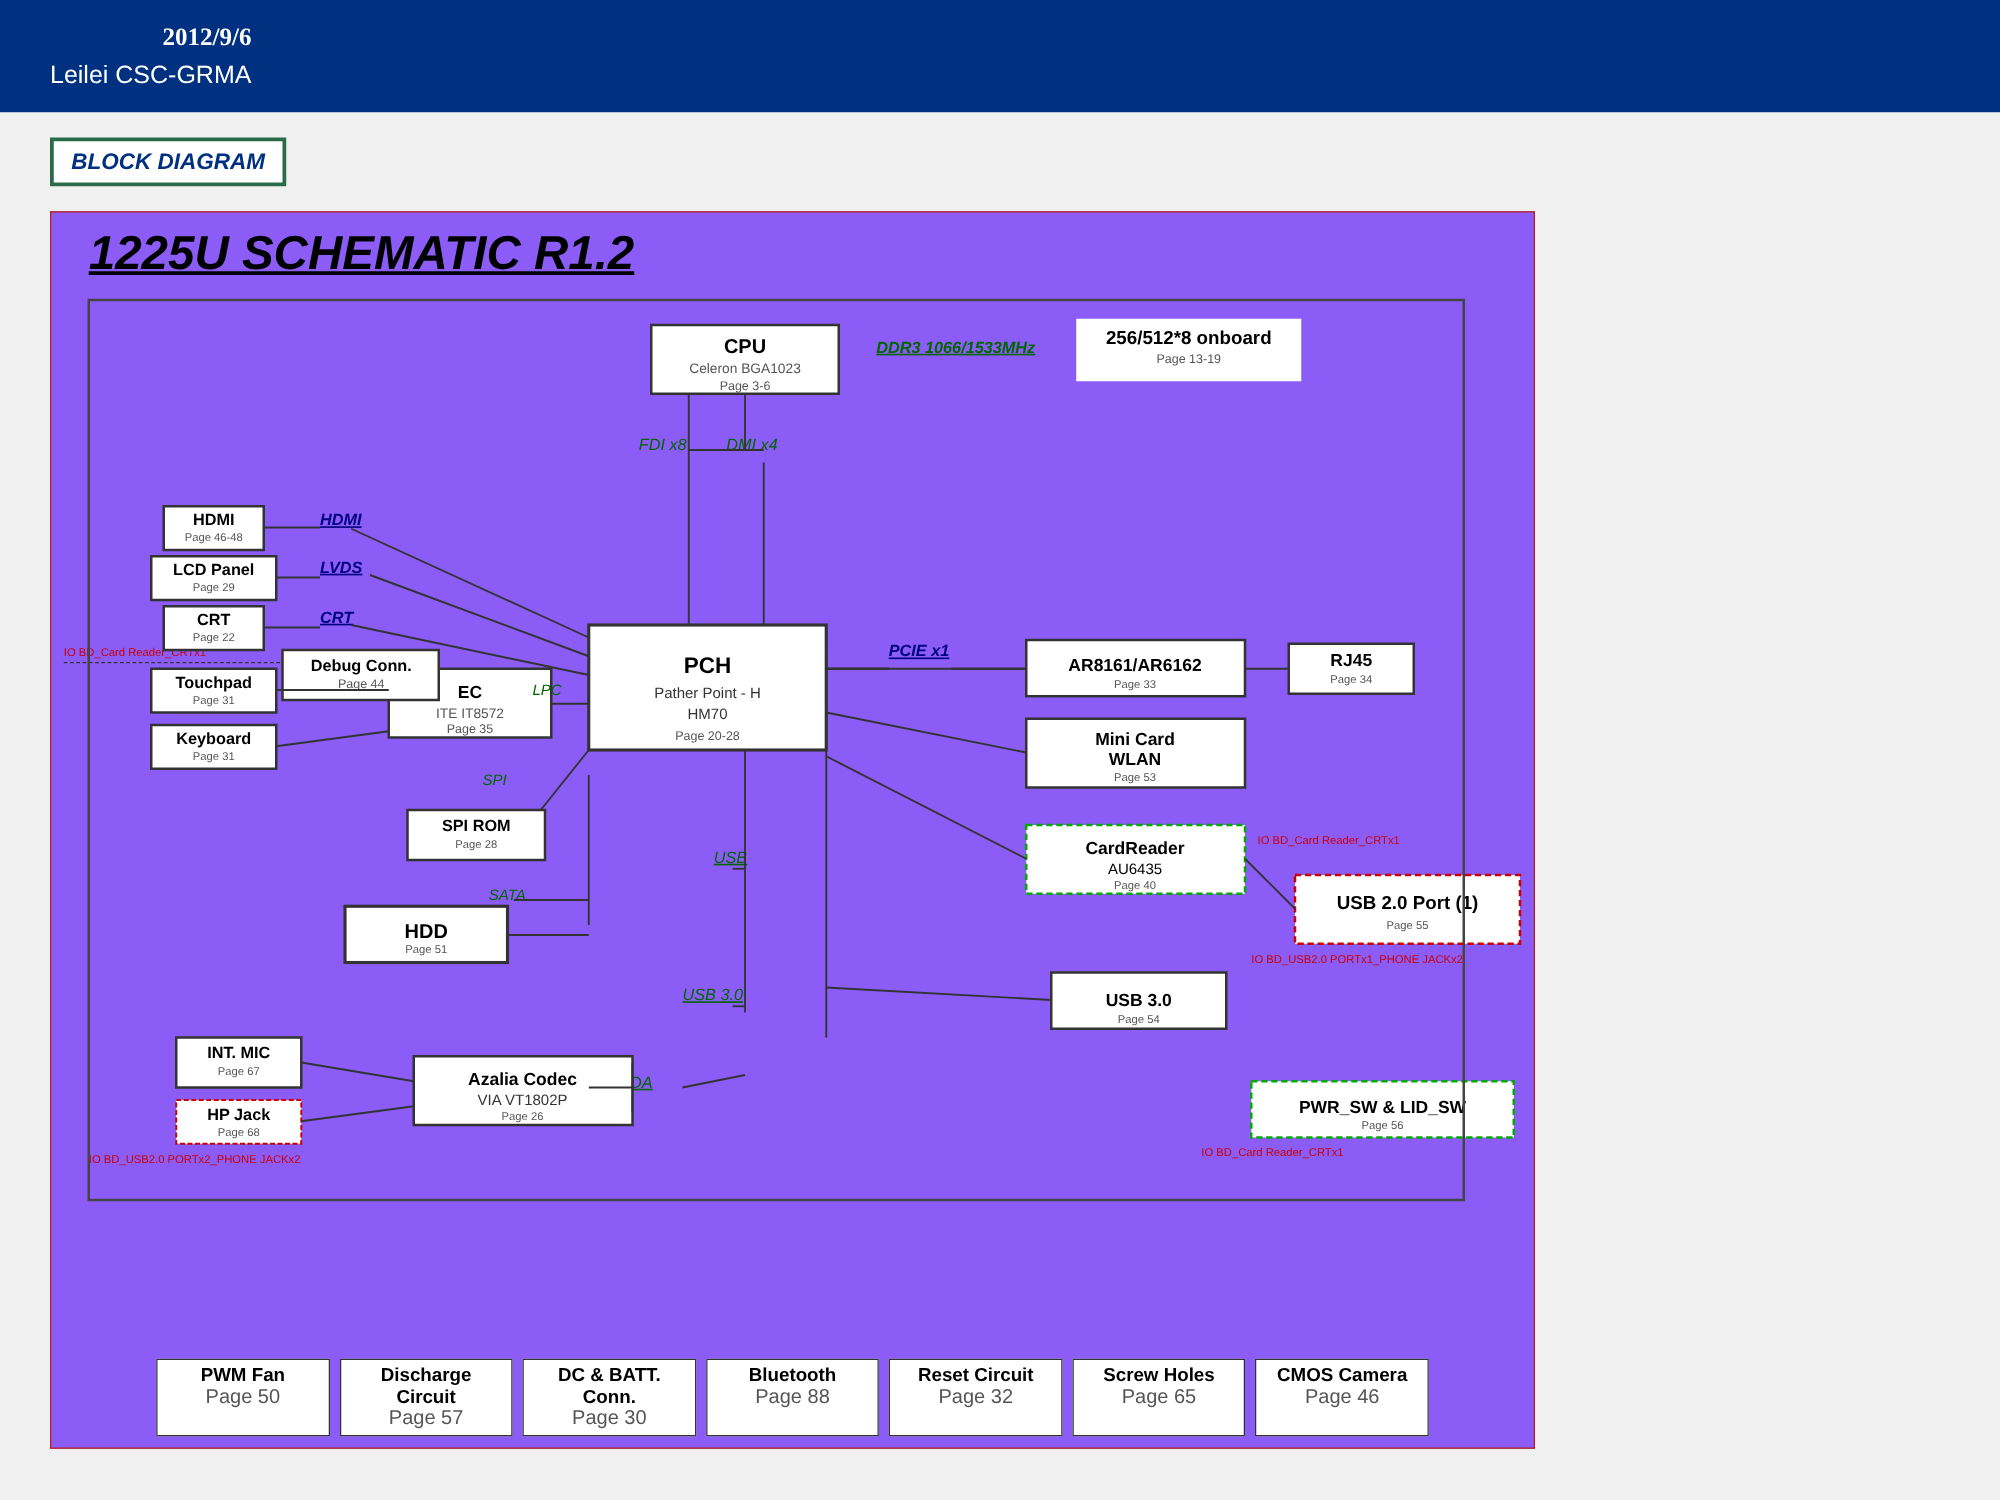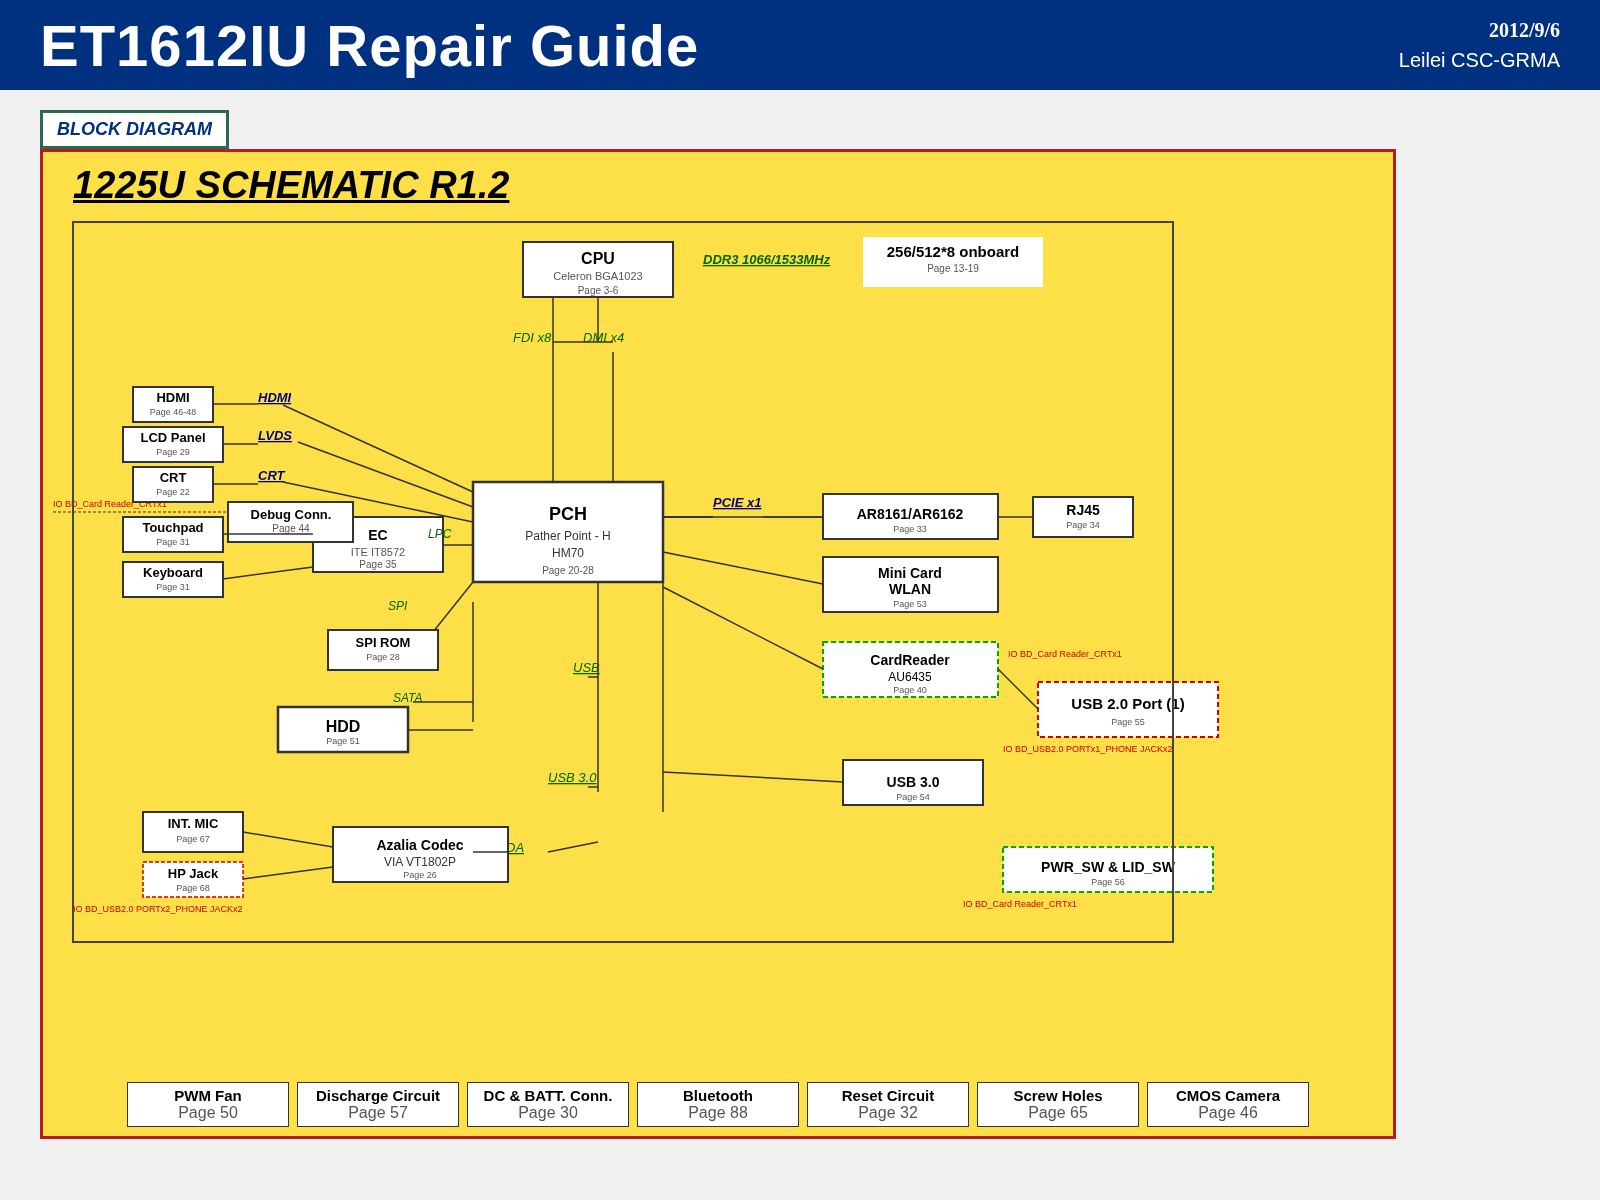--- a/index.html
+++ b/index.html
@@ -43,29 +43,29 @@
 
     
     .block-diagram-badge {
       display: inline-block;
       border: 3px solid #2a6b4a;
       background: white;
       color: #003080;
       font-weight: bold;
       font-size: 18px;
       padding: 6px 14px;
-      margin-bottom: 0;
+      margin-bottom: 20px;
       font-style: italic;
     }
 
     
     .schematic-container {
-      background: #fde047;
-      border: 3px solid #b91c1c;
-      width: 1356px;
+      background: #8b5cf6;
+      border: 1px solid #b91c1c;
+      width: 1188px;
       height: 990px;
       position: relative;
       overflow: hidden;
     }
 
     .schematic-title {
       font-size: 38px;
       font-weight: bold;
       font-style: italic;
       text-decoration: underline;
@@ -114,21 +114,20 @@
       font-size: 10px;
       color: #555;
       font-weight: normal;
       display: block;
     }
   </style>
 </head>
 <body>
 
 <div class="header">
-  <div class="header-title">ET1612IU Repair Guide</div>
   <div class="header-meta">
     <div class="date">2012/9/6</div>
     <div>Leilei CSC-GRMA</div>
   </div>
 </div>
 
 <div class="content">
   
   <div class="block-diagram-badge">BLOCK DIAGRAM</div>
 

